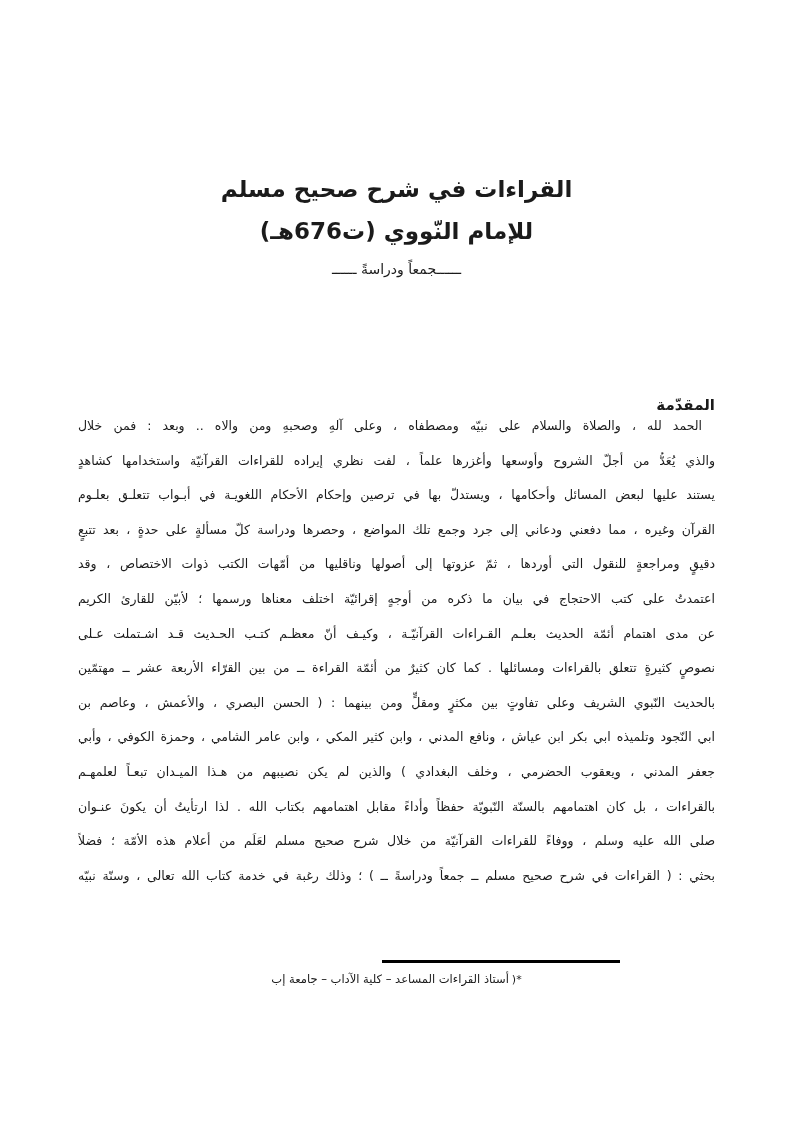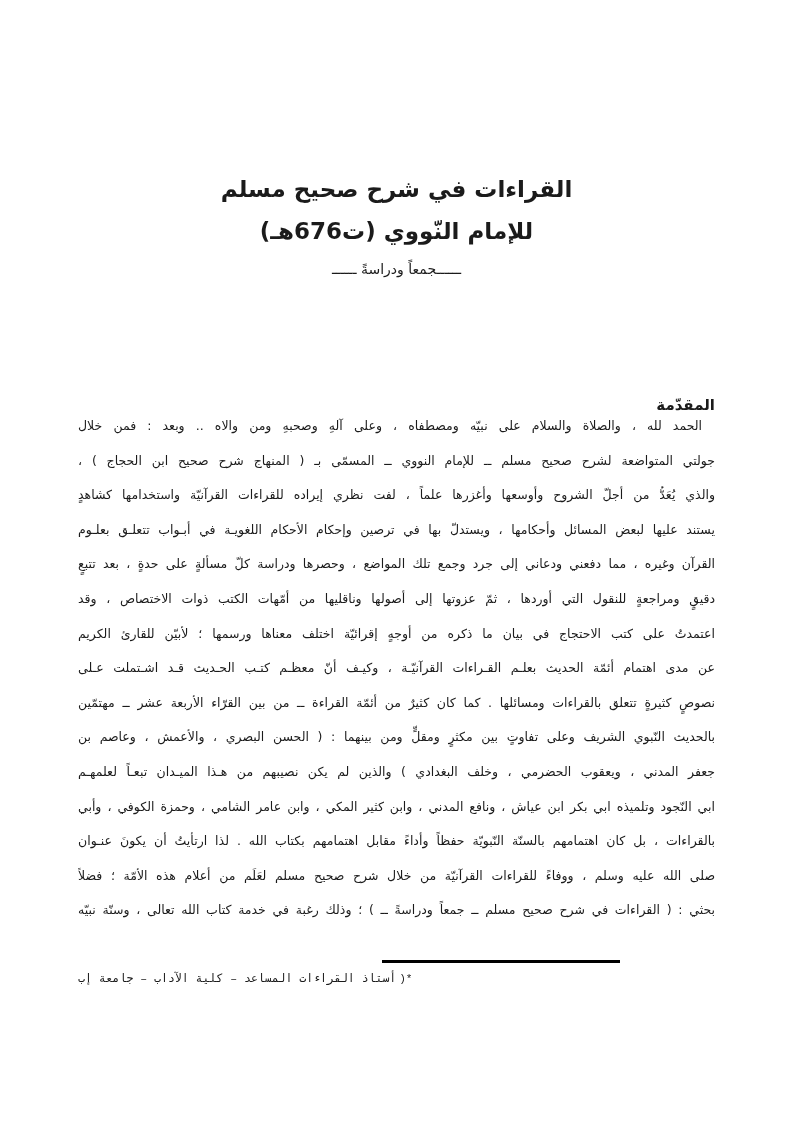--- a/index.html
+++ b/index.html
@@ -46,52 +46,51 @@
     white-space:nowrap;
     overflow:hidden;
   }
   .body-line.first{padding-right:13px;}
   .footnote-rule{
     position:absolute;top:960px;left:382px;
     width:238px;height:3px;background:#000;
   }
   .footnote{
     position:absolute;top:970px;right:78px;left:78px;
-    direction:rtl;text-align:left;
-    font-size:11.5px;line-height:1.6;font-family:Liberation Mono, monospace;
+    direction:rtl;text-align:center;
+    font-size:11.5px;line-height:1.6;
   }
   .fn-marker{unicode-bidi:isolate;direction:ltr;display:inline-block;margin-left:3px;font-size:11px;}
 </style>
 </head>
 <body>
 
 <div class="page">
 
   <header class="title-block">
     <h1 class="title-line">القراءات في شرح صحيح مسلم</h1>
     <h1 class="title-line">للإمام النّووي (ت676هـ)</h1>
     <div class="subtitle">ــــــجمعاً ودراسةً ــــــ</div>
   </header>
 
 
   <h2 class="section-heading">المقدّمة</h2>
 
   <div class="body-text">
     <div class="body-line first">الحمد لله ، والصلاة والسلام على نبيّه ومصطفاه ، وعلى آلهِ وصحبهِ ومن والاه .. وبعد : فمن خلال</div>
-    <div class="body-line">جولتي المتواضعة لشرح صحيح مسلم ــ للإمام النووي ــ المسمّى بـ ( المنهاج شرح صحيح ابن الحجاج ) ،</div>
     <div class="body-line">والذي يُعَدُّ من أجلّ الشروح وأوسعها وأغزرها علماً ، لفت نظري إيراده للقراءات القرآنيّة واستخدامها كشاهدٍ</div>
     <div class="body-line">يستند عليها لبعض المسائل وأحكامها ، ويستدلّ بها في ترصين وإحكام الأحكام اللغويـة في أبـواب تتعلـق بعلـوم</div>
     <div class="body-line">القرآن وغيره ، مما دفعني ودعاني إلى جرد وجمع تلك المواضع ، وحصرها ودراسة كلّ مسألةٍ على حدةٍ ، بعد تتبعٍ</div>
     <div class="body-line">دقيقٍ ومراجعةٍ للنقول التي أوردها ، ثمّ عزوتها إلى أصولها وناقليها من أمّهات الكتب ذوات الاختصاص ، وقد</div>
     <div class="body-line">اعتمدتُ على كتب الاحتجاج في بيان ما ذكره من أوجهٍ إقرائيّة اختلف معناها ورسمها ؛ لأبيّن للقارئ الكريم</div>
     <div class="body-line">عن مدى اهتمام أئمّة الحديث بعلـم القـراءات القرآنيّـة ، وكيـف أنّ معظـم كتـب الحـديث قـد اشـتملت عـلى</div>
     <div class="body-line">نصوصٍ كثيرةٍ تتعلق بالقراءات ومسائلها . كما كان كثيرٌ من أئمّة القراءة ــ من بين القرّاء الأربعة عشر ــ مهتمّين</div>
     <div class="body-line">بالحديث النّبوي الشريف وعلى تفاوتٍ بين مكثرٍ ومقلٍّ ومن بينهما : ( الحسن البصري ، والأعمش ، وعاصم بن</div>
+    <div class="body-line">ابي النّجود وتلميذه ابي بكر ابن عياش ، ونافع المدني ، وابن كثير المكي ، وابن عامر الشامي ، وحمزة الكوفي ، وأبي</div>
     <div class="body-line">جعفر المدني ، ويعقوب الحضرمي ، وخلف البغدادي ) والذين لم يكن نصيبهم من هـذا الميـدان تبعـاً لعلمهـم</div>
-    <div class="body-line">ابي النّجود وتلميذه ابي بكر ابن عياش ، ونافع المدني ، وابن كثير المكي ، وابن عامر الشامي ، وحمزة الكوفي ، وأبي</div>
     <div class="body-line">بالقراءات ، بل كان اهتمامهم بالسنّة النّبويّة حفظاً وأداءً مقابل اهتمامهم بكتاب الله . لذا ارتأيتُ أن يكونَ عنـوان</div>
     <div class="body-line">صلى الله عليه وسلم ، ووفاءً للقراءات القرآنيّة من خلال شرح صحيح مسلم لعَلَم من أعلام هذه الأمّة ؛ فضلاً</div>
     <div class="body-line">بحثي : ( القراءات في شرح صحيح مسلم ــ جمعاً ودراسةً ــ ) ؛ وذلك رغبة في خدمة كتاب الله تعالى ، وسنّة نبيّه</div>
   </div>
 
   <div class="footnote-rule"></div>
 
   <div class="footnote">
     <span class="fn-marker">)*</span><span>أستاذ القراءات المساعد – كلية الآداب – جامعة إب</span>
   </div>

